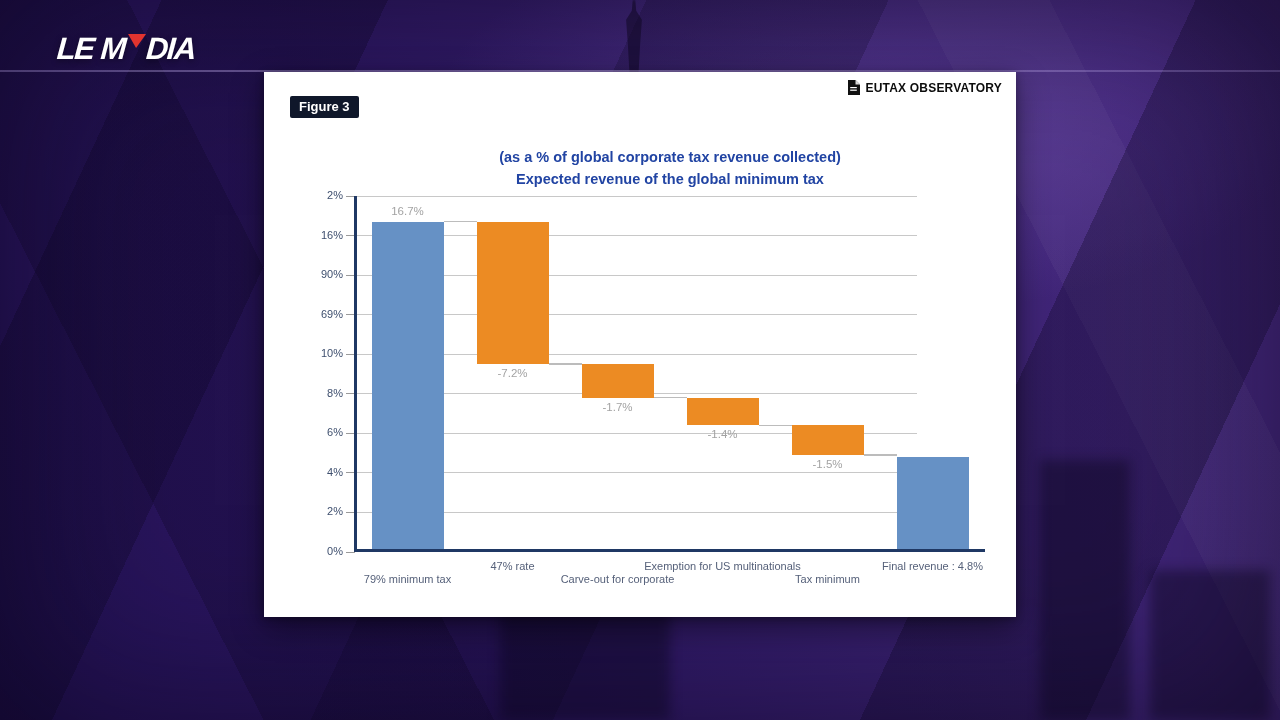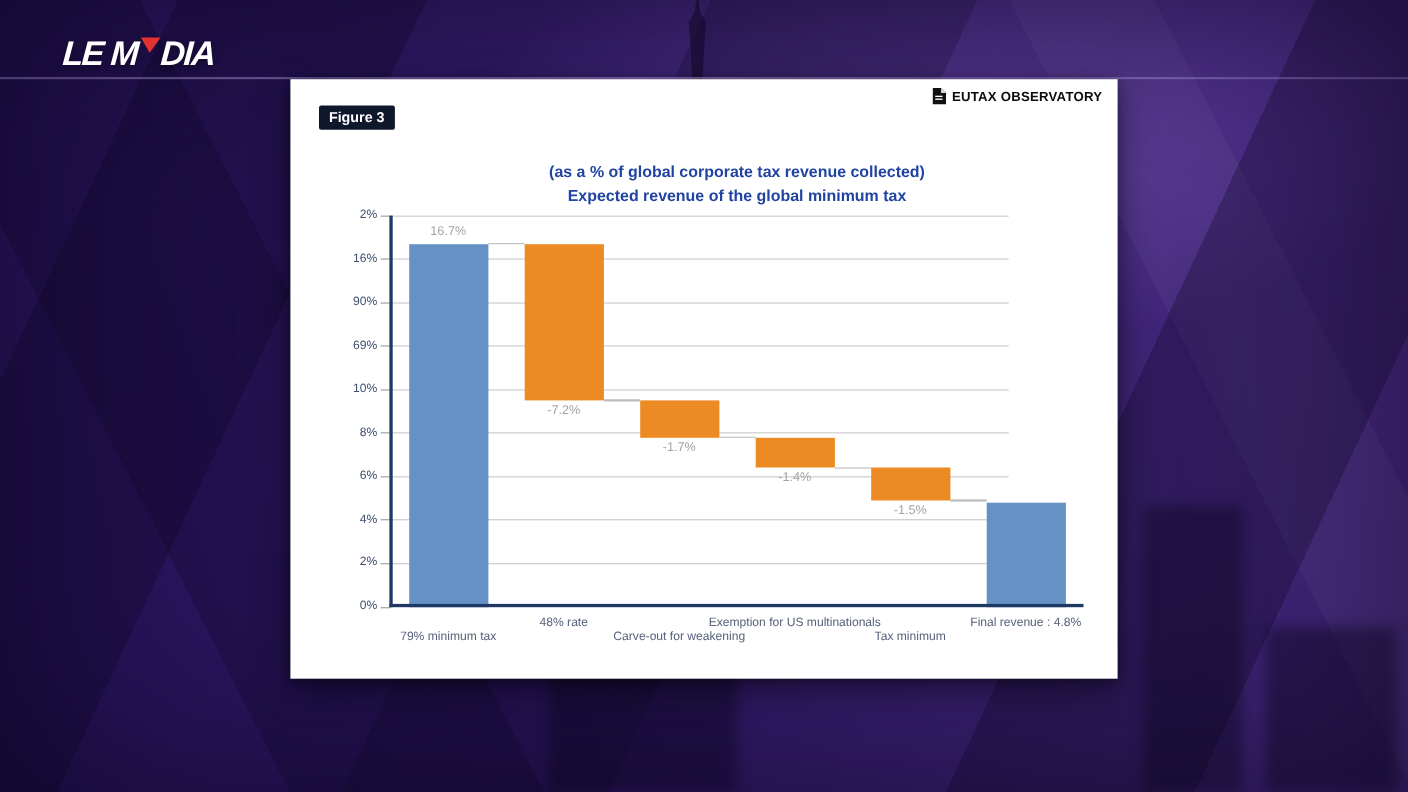--- a/index.html
+++ b/index.html
@@ -125,24 +125,24 @@
         <div style="position: absolute; left: 88.5px; top: 24.9611px; width: 33px; height: 1.5px; background: rgb(188, 188, 188);"></div>
         <div style="position: absolute; left: 193.5px; top: 167.361px; width: 33px; height: 1.5px; background: rgb(188, 188, 188);"></div>
         <div style="position: absolute; left: 298.5px; top: 200.983px; width: 33px; height: 1.5px; background: rgb(188, 188, 188);"></div>
         <div style="position: absolute; left: 403.5px; top: 228.672px; width: 33px; height: 1.5px; background: rgb(188, 188, 188);"></div>
         <div style="position: absolute; left: 508.5px; top: 258.339px; width: 33px; height: 1.5px; background: rgb(188, 188, 188);"></div>
         <div style="position: absolute; left: 16.5px; top: 25.7111px; width: 72px; height: 330.289px; background: rgb(102, 145, 197);"></div>
         <div style="position: absolute; left: 2.5px; top: 8.71111px; width: 100px; text-align: center; font: 11.5px &quot;Liberation Sans&quot;, sans-serif; color: rgb(163, 163, 163);">16.7%</div>
         <div style="position: absolute; left: -57.5px; top: 377px; width: 220px; text-align: center; font: 11px &quot;Liberation Sans&quot;, sans-serif; color: rgb(86, 97, 122);">79% minimum tax</div>
         <div style="position: absolute; left: 121.5px; top: 25.7111px; width: 72px; height: 142.4px; background: rgb(236, 139, 35);"></div>
         <div style="position: absolute; left: 107.5px; top: 171.111px; width: 100px; text-align: center; font: 11.5px &quot;Liberation Sans&quot;, sans-serif; color: rgb(163, 163, 163);">-7.2%</div>
-        <div style="position: absolute; left: 47.5px; top: 364px; width: 220px; text-align: center; font: 11px &quot;Liberation Sans&quot;, sans-serif; color: rgb(86, 97, 122);">48% rate</div>
+        <div style="position: absolute; left: 47.5px; top: 364px; width: 220px; text-align: center; font: 11px &quot;Liberation Sans&quot;, sans-serif; color: rgb(86, 97, 122);">47% rate</div>
         <div style="position: absolute; left: 226.5px; top: 168.111px; width: 72px; height: 33.6222px; background: rgb(236, 139, 35);"></div>
         <div style="position: absolute; left: 212.5px; top: 204.733px; width: 100px; text-align: center; font: 11.5px &quot;Liberation Sans&quot;, sans-serif; color: rgb(163, 163, 163);">-1.7%</div>
-        <div style="position: absolute; left: 152.5px; top: 377px; width: 220px; text-align: center; font: 11px &quot;Liberation Sans&quot;, sans-serif; color: rgb(86, 97, 122);">Carve-out for weakening</div>
+        <div style="position: absolute; left: 152.5px; top: 377px; width: 220px; text-align: center; font: 11px &quot;Liberation Sans&quot;, sans-serif; color: rgb(86, 97, 122);">Carve-out for corporate</div>
         <div style="position: absolute; left: 331.5px; top: 201.733px; width: 72px; height: 27.6889px; background: rgb(236, 139, 35);"></div>
         <div style="position: absolute; left: 317.5px; top: 232.422px; width: 100px; text-align: center; font: 11.5px &quot;Liberation Sans&quot;, sans-serif; color: rgb(163, 163, 163);">-1.4%</div>
         <div style="position: absolute; left: 257.5px; top: 364px; width: 220px; text-align: center; font: 11px &quot;Liberation Sans&quot;, sans-serif; color: rgb(86, 97, 122);">Exemption for US multinationals</div>
         <div style="position: absolute; left: 436.5px; top: 229.422px; width: 72px; height: 29.6667px; background: rgb(236, 139, 35);"></div>
         <div style="position: absolute; left: 422.5px; top: 262.089px; width: 100px; text-align: center; font: 11.5px &quot;Liberation Sans&quot;, sans-serif; color: rgb(163, 163, 163);">-1.5%</div>
         <div style="position: absolute; left: 362.5px; top: 377px; width: 220px; text-align: center; font: 11px &quot;Liberation Sans&quot;, sans-serif; color: rgb(86, 97, 122);">Tax minimum</div>
         <div style="position: absolute; left: 541.5px; top: 261.067px; width: 72px; height: 94.9333px; background: rgb(102, 145, 197);"></div>
         <div style="position: absolute; left: 467.5px; top: 364px; width: 220px; text-align: center; font: 11px &quot;Liberation Sans&quot;, sans-serif; color: rgb(86, 97, 122);">Final revenue : 4.8%</div>
         <div style="position: absolute; left: -1px; top: 0px; width: 3px; height: 356px; background: rgb(31, 56, 100);"></div>
         <div style="position: absolute; left: -1px; top: 353px; width: 631px; height: 3px; background: rgb(31, 56, 100);"></div>

